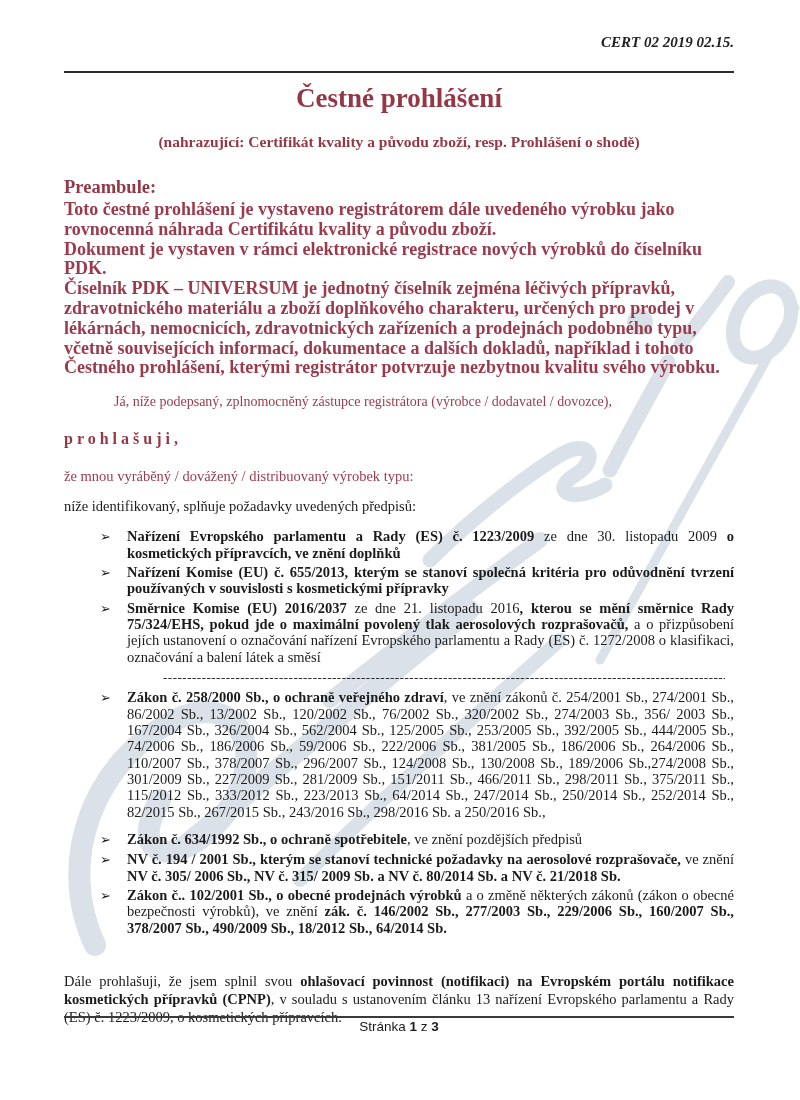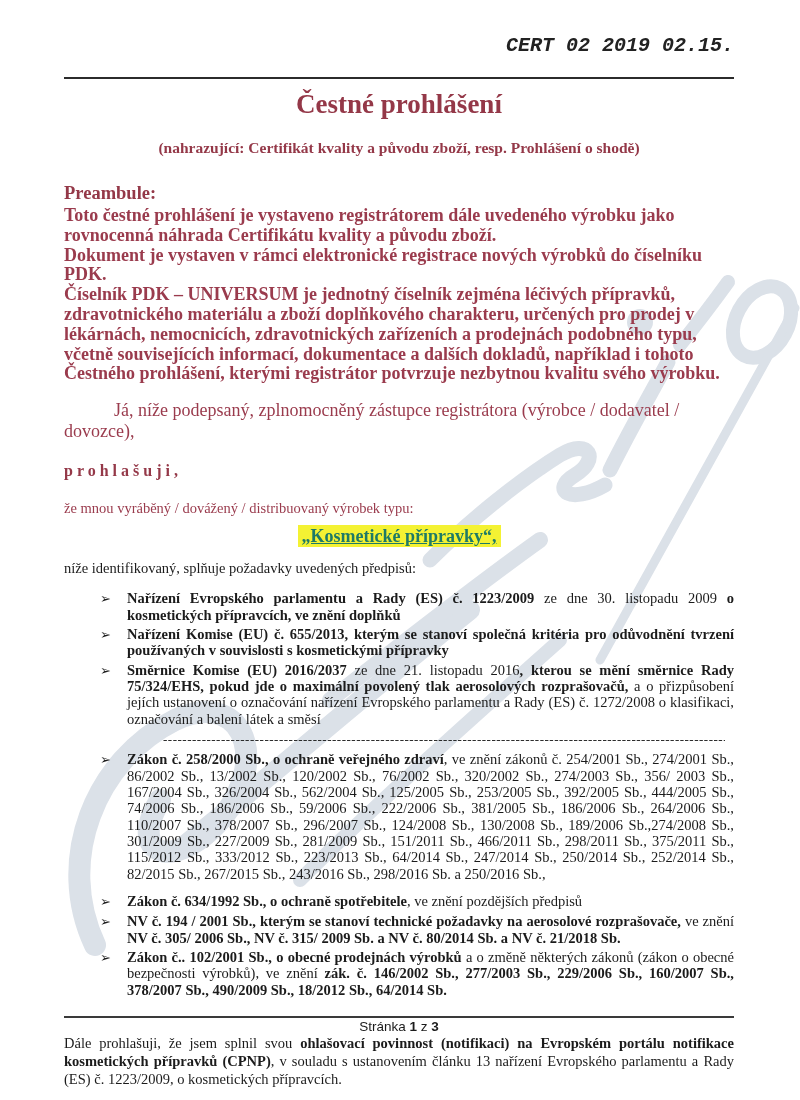--- a/index.html
+++ b/index.html
@@ -11,24 +11,24 @@
     position:relative;
     overflow:hidden;
   }
   .page{position:absolute;inset:0;overflow:hidden;}
   .watermark{position:absolute;inset:0;z-index:0;pointer-events:none;}
   .content{position:relative;z-index:1;padding:0 66px 0 64px;}
 
   .doc-code{
     margin-top:34px;
     text-align:right;
-    font-family:Liberation Mono, monospace;
+    font-family:Liberation Serif, serif;
     font-style:italic;
     font-weight:bold;
-    font-size:20px;
+    font-size:15px;
     color:#222;
   }
   .top-rule{
     margin-top:20px;
     border:none;
     border-top:2px solid #2b2b2b;
     height:0;
   }
   .title{
     margin:10px 0 0 0;
@@ -53,21 +53,21 @@
   .preamble-p{
     margin:0;
     font-size:18px;
     font-weight:bold;
     line-height:1.1;
     color:#9a3b4d;
   }
   .intro{
     margin:16px 0 0 0;
     text-indent:50px;
-    font-size:18px;
+    font-size:14px;
     color:#9a3b4d;
   }
   .verb{
     margin:20px 0 8px 0;
     font-size:16px;
     font-weight:bold;
     color:#943848;
   }
   .product-line{
     margin:20px 0 0 0;
@@ -174,21 +174,20 @@
       <p class="preamble-p">Dokument je vystaven v rámci elektronické registrace nových výrobků do číselníku PDK.</p>
       <p class="preamble-p">Číselník PDK – UNIVERSUM je jednotný číselník zejména léčivých přípravků, zdravotnického materiálu a zboží doplňkového charakteru, určených pro prodej v lékárnách, nemocnicích, zdravotnických zařízeních a prodejnách podobného typu, včetně souvisejících informací, dokumentace a dalších dokladů, například i tohoto Čestného prohlášení, kterými registrátor potvrzuje nezbytnou kvalitu svého výrobku.</p>
     </section>
 
     <p class="intro">Já, níže podepsaný, zplnomocněný zástupce registrátora (výrobce / dodavatel / dovozce),</p>
 
     <p class="verb">p r o h l a š u j i ,</p>
 
     <p class="product-line">že mnou vyráběný / dovážený  / distribuovaný výrobek typu:</p>
 
-    <p class="product-type"><span class="hl">„Kosmetické přípravky“,</span></p>
 
     <p class="compliance">níže identifikovaný, splňuje požadavky uvedených předpisů:</p>
 
     <div class="reg-list">
 
       <div class="reg-item">
         <span class="bullet">➢</span>
         <div class="reg-text"><span class="b">Nařízení Evropského parlamentu a Rady (ES) č. 1223/2009</span><span> ze dne 30. listopadu 2009 </span><span class="b">o kosmetických přípravcích, ve znění doplňků</span></div>
       </div>
 

